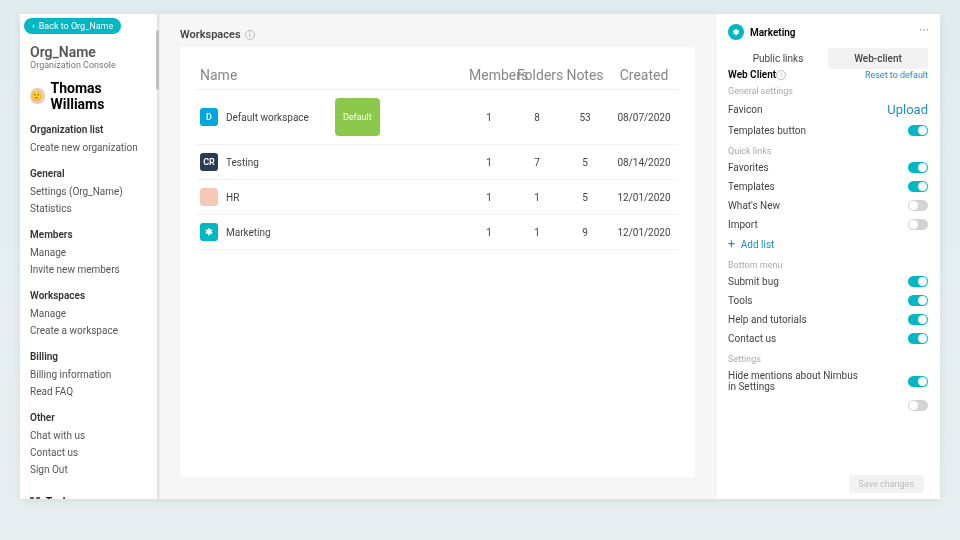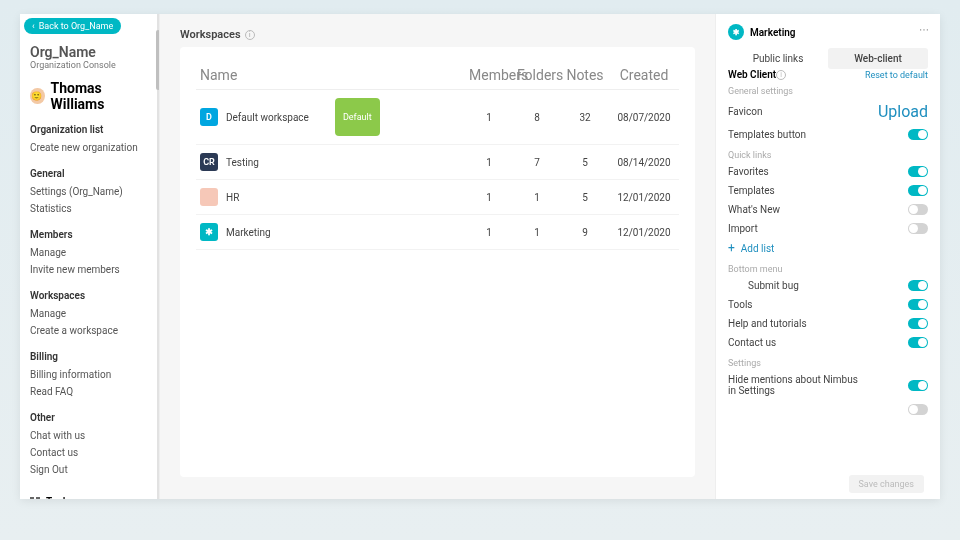--- a/index.html
+++ b/index.html
@@ -73,21 +73,21 @@
   .panel-head { display:flex; align-items:center; gap:6px; font-weight:600; font-size:10px; margin:2px 0 8px;}
   .more-dots { position:absolute; right:10px; top:10px; color:#888; letter-spacing:1px; font-size:10px; cursor:pointer;}
   .tabs { display:flex; gap:0; }
   .tab { flex:1; text-align:center; padding:5px 0; font-size:10px; color:#444; cursor:pointer;}
   .tab.active { background:#f2f2f2; border-radius:3px; font-weight:500;}
   .wc-row { display:flex; align-items:center; margin-bottom:2px;}
   .wc-title { font-weight:600; font-size:10px;}
   .reset-link { color:#1f8fbf; font-size:9px; margin-left:auto; cursor:pointer;padding-left:10px;}
   .subsection { font-size:9px; color:#aaa; margin:6px 0 2px;}
   .setting-row { display:flex; align-items:center; justify-content:space-between; padding:4px 0; font-size:10px; color:#444;}
-  .link-blue { color:#1f8fbf; font-size:16px; cursor:pointer;margin-left:39px;}
+  .link-blue { color:#1f8fbf; font-size:13px; cursor:pointer;margin-left:39px;}
   .toggle { width:20px; height:11px; border-radius:6px; position:relative; background:#d3d3d3;}
   .toggle::after { content:""; position:absolute; width:9px;height:9px; border-radius:50%; background:#fff; top:1px; right:1px;}
   .toggle.on { background:#00b8c4;}
   .toggle.on::after { right:1px;}
   .toggle.off::after { left:1px; right:auto;}
   .add-link { display:flex; align-items:center; gap:6px; color:#1f8fbf; font-size:10px; padding:4px 0; cursor:pointer;}
   .plus-ic { color:#1f8fbf; font-size:12px; line-height:1;}
   .save-btn { position:absolute; bottom:6px; right:16px; background:#f2f2f2; color:#bbb; border-radius:3px; padding:4px 10px; font-size:9px;}
   .info-circ { display:inline-flex; width:10px;height:10px;border:1px solid #bbb;border-radius:50%; font-size:7px; align-items:center; justify-content:center; color:#bbb;}
 </style>
@@ -164,21 +164,21 @@
             <tr>
               <td>
                 <div class="name-cell">
      <span class="ws-icon" style="background:#00a6e0">D</span>
      <span>Default workspace</span>
      <span class="default-pill">Default</span>
    </div>
               </td>
               <td class="num">1</td>
               <td class="num">8</td>
-              <td class="num">32</td>
+              <td class="num">53</td>
               <td class="date">08/07/2020</td>
             </tr>
             <tr>
               <td>
                 <div class="name-cell">
      <span class="ws-icon" style="background:#2b3a55">CR</span>
      <span>Testing</span>
 
    </div>
               </td>
@@ -259,21 +259,21 @@
         <div class="setting-row">
           <span style="max-width: 130px;">Import</span>
           <span class="toggle off"></span>
         </div>
         <div class="add-link">
           <span class="plus-ic">+</span>
           <span>Add list</span>
         </div>
         <div class="subsection">Bottom menu</div>
         <div class="setting-row">
-          <span style="max-width: 130px; margin-left: 20px;">Submit bug</span>
+          <span style="max-width: 130px;">Submit bug</span>
           <span class="toggle on"></span>
         </div>
         <div class="setting-row">
           <span style="max-width: 130px;">Tools</span>
           <span class="toggle on"></span>
         </div>
         <div class="setting-row">
           <span style="max-width: 130px;">Help and tutorials</span>
           <span class="toggle on"></span>
         </div>

